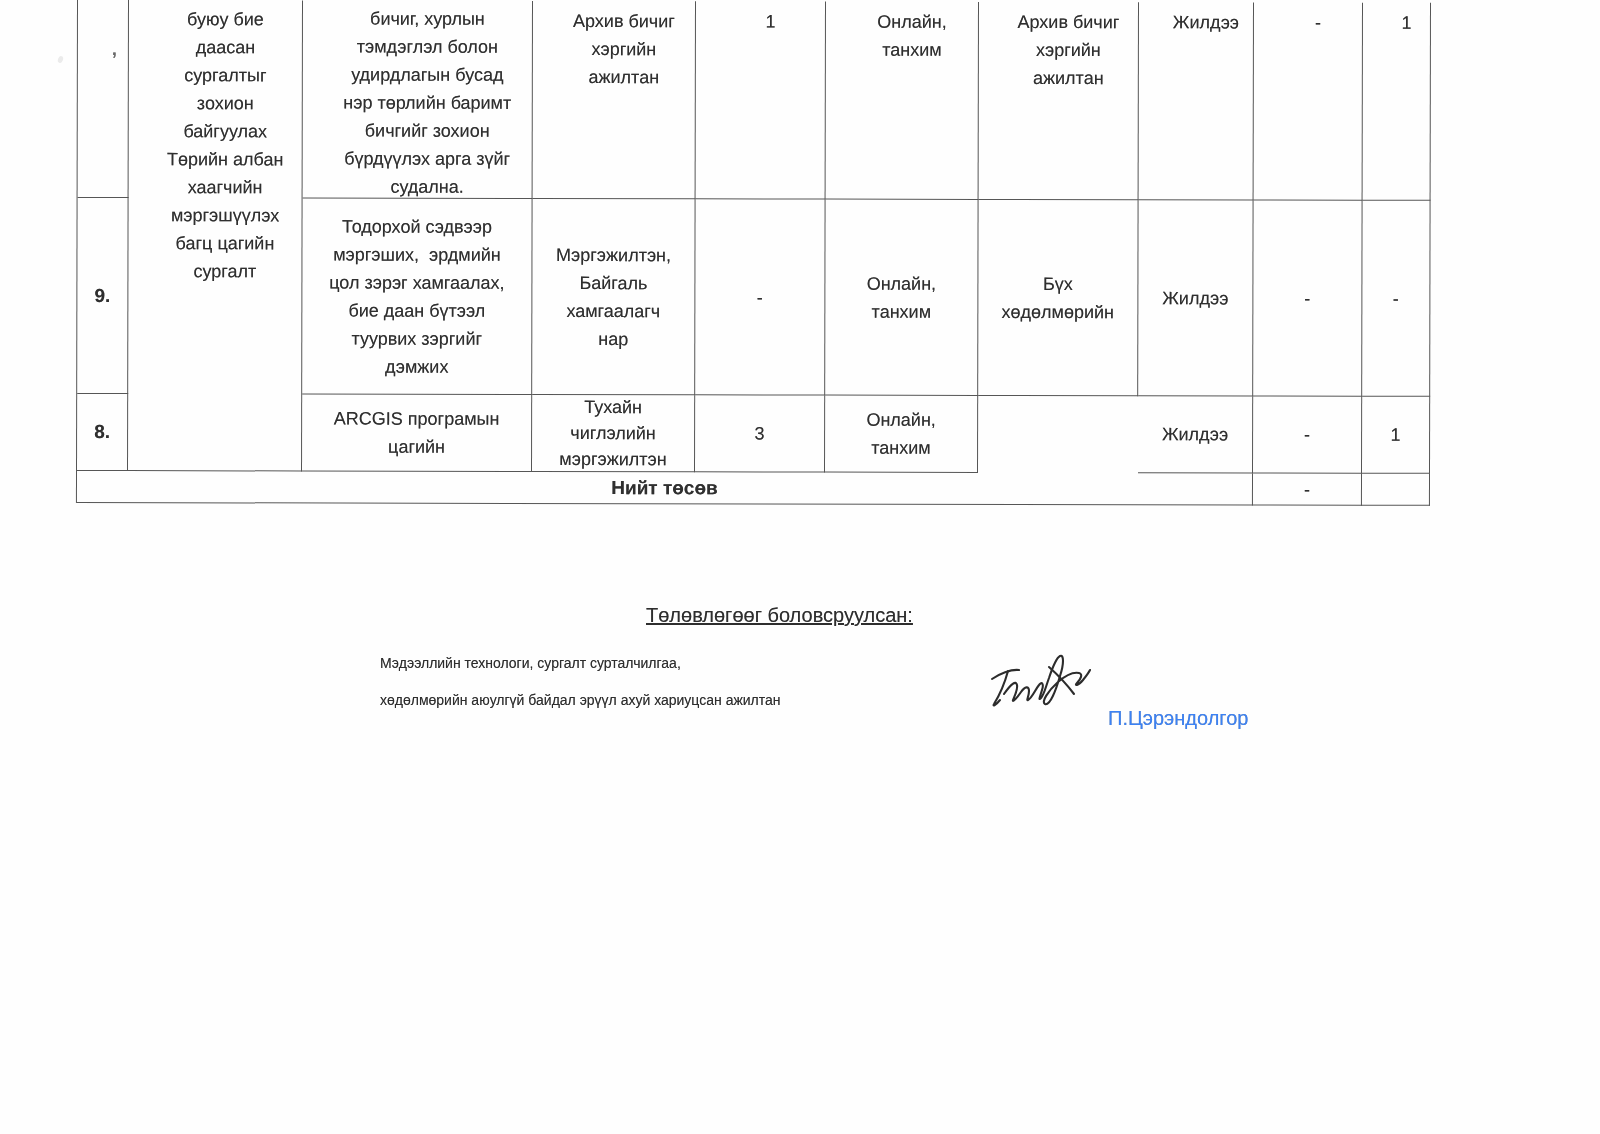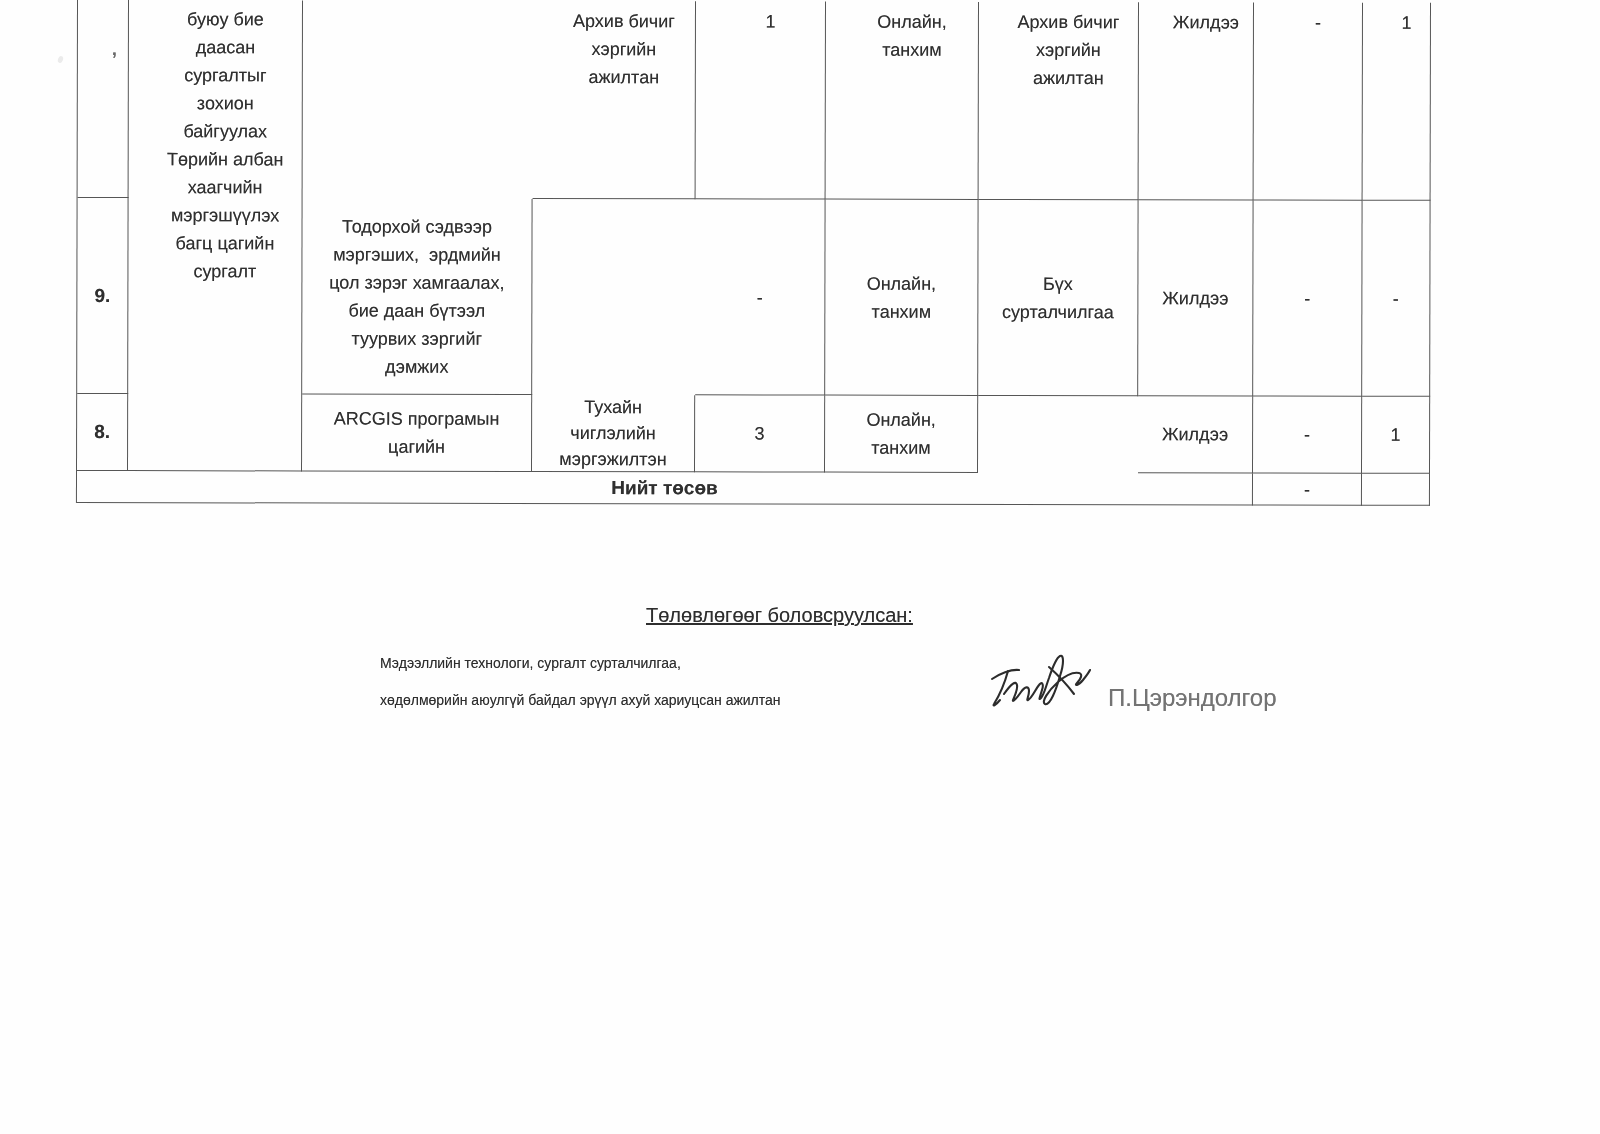--- a/index.html
+++ b/index.html
@@ -55,23 +55,23 @@
   .prepared-by{
     position:absolute;left:380px;top:645px;
     font-size:14px;line-height:37px;
     white-space:pre-line;
     color:#2e2e2e;text-shadow:0 0 .6px rgba(45,45,45,.5);
   }
   .signature{
     position:absolute;left:986px;top:634px;width:112px;height:84px;
   }
   .signer-name{
-    position:absolute;left:1108px;top:684px;
-    font-size:24px;line-height:28px;
-    color:#737373;text-shadow:0 0 .6px rgba(45,45,45,.5);
+    position:absolute;left:1108px;top:704px;
+    font-size:20px;line-height:28px;
+    color:#3b82f6;text-shadow:0 0 .6px rgba(45,45,45,.5);
   }
 </style>
 </head>
 <body>
 
 <div class="sheet">
 
   <div class="speck"></div>
 
   <div class="doc-table">
@@ -82,45 +82,56 @@
     <div class="cell top" style="grid-column:2;grid-row:1 / span 3;padding-top:5px;">буюу бие
 даасан
 сургалтыг
 зохион
 байгуулах
 Төрийн албан
 хаагчийн
 мэргэшүүлэх
 багц цагийн
 сургалт</div>
+    <div class="cell top" style="grid-column:3;grid-row:1;padding-top:4px;">бичиг, хурлын
+тэмдэглэл болон
+удирдлагын бусад
+нэр төрлийн баримт
+бичгийг зохион
+бүрдүүлэх арга зүйг
+судална.</div>
     <div class="cell top" style="grid-column:4;grid-row:1;">Архив бичиг
 хэргийн
 ажилтан</div>
     <div class="cell top" style="grid-column:5;grid-row:1;">1</div>
     <div class="cell top" style="grid-column:6;grid-row:1;">Онлайн,
 танхим</div>
     <div class="cell top" style="grid-column:7;grid-row:1;">Архив бичиг
 хэргийн
 ажилтан</div>
     <div class="cell top" style="grid-column:8;grid-row:1;">Жилдээ</div>
     <div class="cell top" style="grid-column:9;grid-row:1;">-</div>
     <div class="cell top" style="grid-column:10;grid-row:1;">1</div>
 
     <div class="cell num" style="grid-column:1;grid-row:2;">9.</div>
     <div class="cell" style="grid-column:3;grid-row:2;">Тодорхой сэдвээр
 мэргэших,&nbsp; эрдмийн
 цол зэрэг хамгаалах,
 бие даан бүтээл
 туурвих зэргийг
 дэмжих</div>
+    <div class="cell" style="grid-column:4;grid-row:2;">Мэргэжилтэн,
+Байгаль
+хамгаалагч
+нар</div>
     <div class="cell" style="grid-column:5;grid-row:2;">-</div>
     <div class="cell" style="grid-column:6;grid-row:2;">Онлайн,
 танхим</div>
     <div class="cell" style="grid-column:7;grid-row:2;">Бүх
-сурталчилгаа</div>
+хөдөлмөрийн</div>
     <div class="cell" style="grid-column:8;grid-row:2;">Жилдээ</div>
     <div class="cell" style="grid-column:9;grid-row:2;">-</div>
     <div class="cell" style="grid-column:10;grid-row:2;">-</div>
 
     <div class="cell num" style="grid-column:1;grid-row:3;">8.</div>
     <div class="cell" style="grid-column:3;grid-row:3;">ARCGIS програмын
 цагийн</div>
     <div class="cell" style="grid-column:4;grid-row:3;line-height:26px;text-align:center;">Тухайн
 чиглэлийн
 мэргэжилтэн</div>

